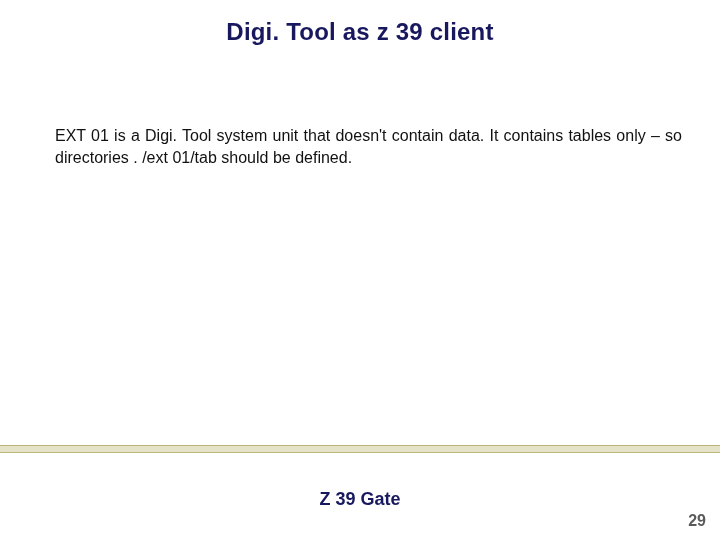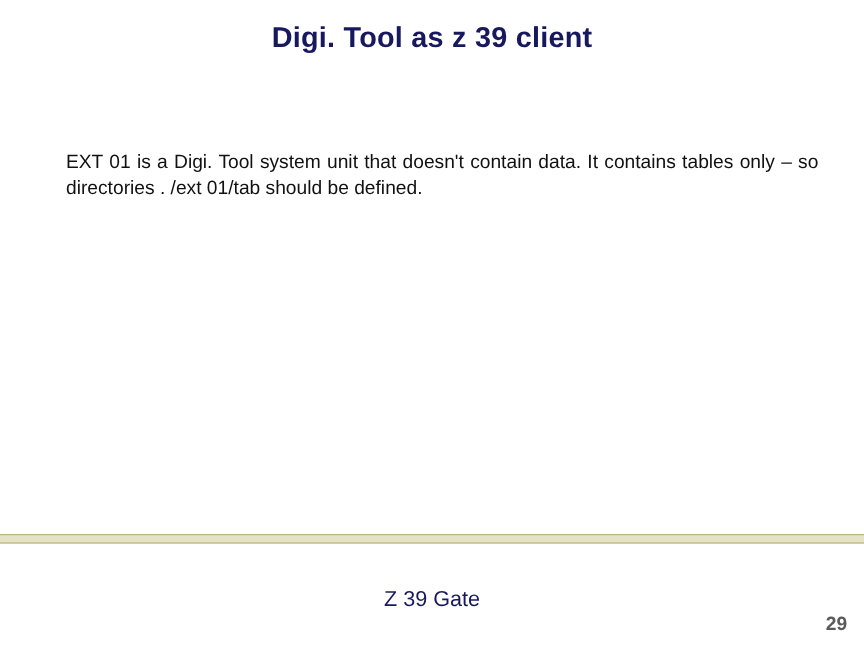--- a/index.html
+++ b/index.html
@@ -57,21 +57,21 @@
     right: 0;
     top: 451px;
     height: 89px;
   }
   .footer-center {
     position: absolute;
     top: 38px;
     left: 0;
     width: 100%;
     text-align: center;
-    font-weight: 400;
+    font-weight: 700;
     font-size: 18px;
     color: #18185e;
   }
   .page-num {
     position: absolute;
     right: 14px;
     bottom: 10px;
     font-size: 16px;
     font-weight: 700;
     color: #5a5a5a;

